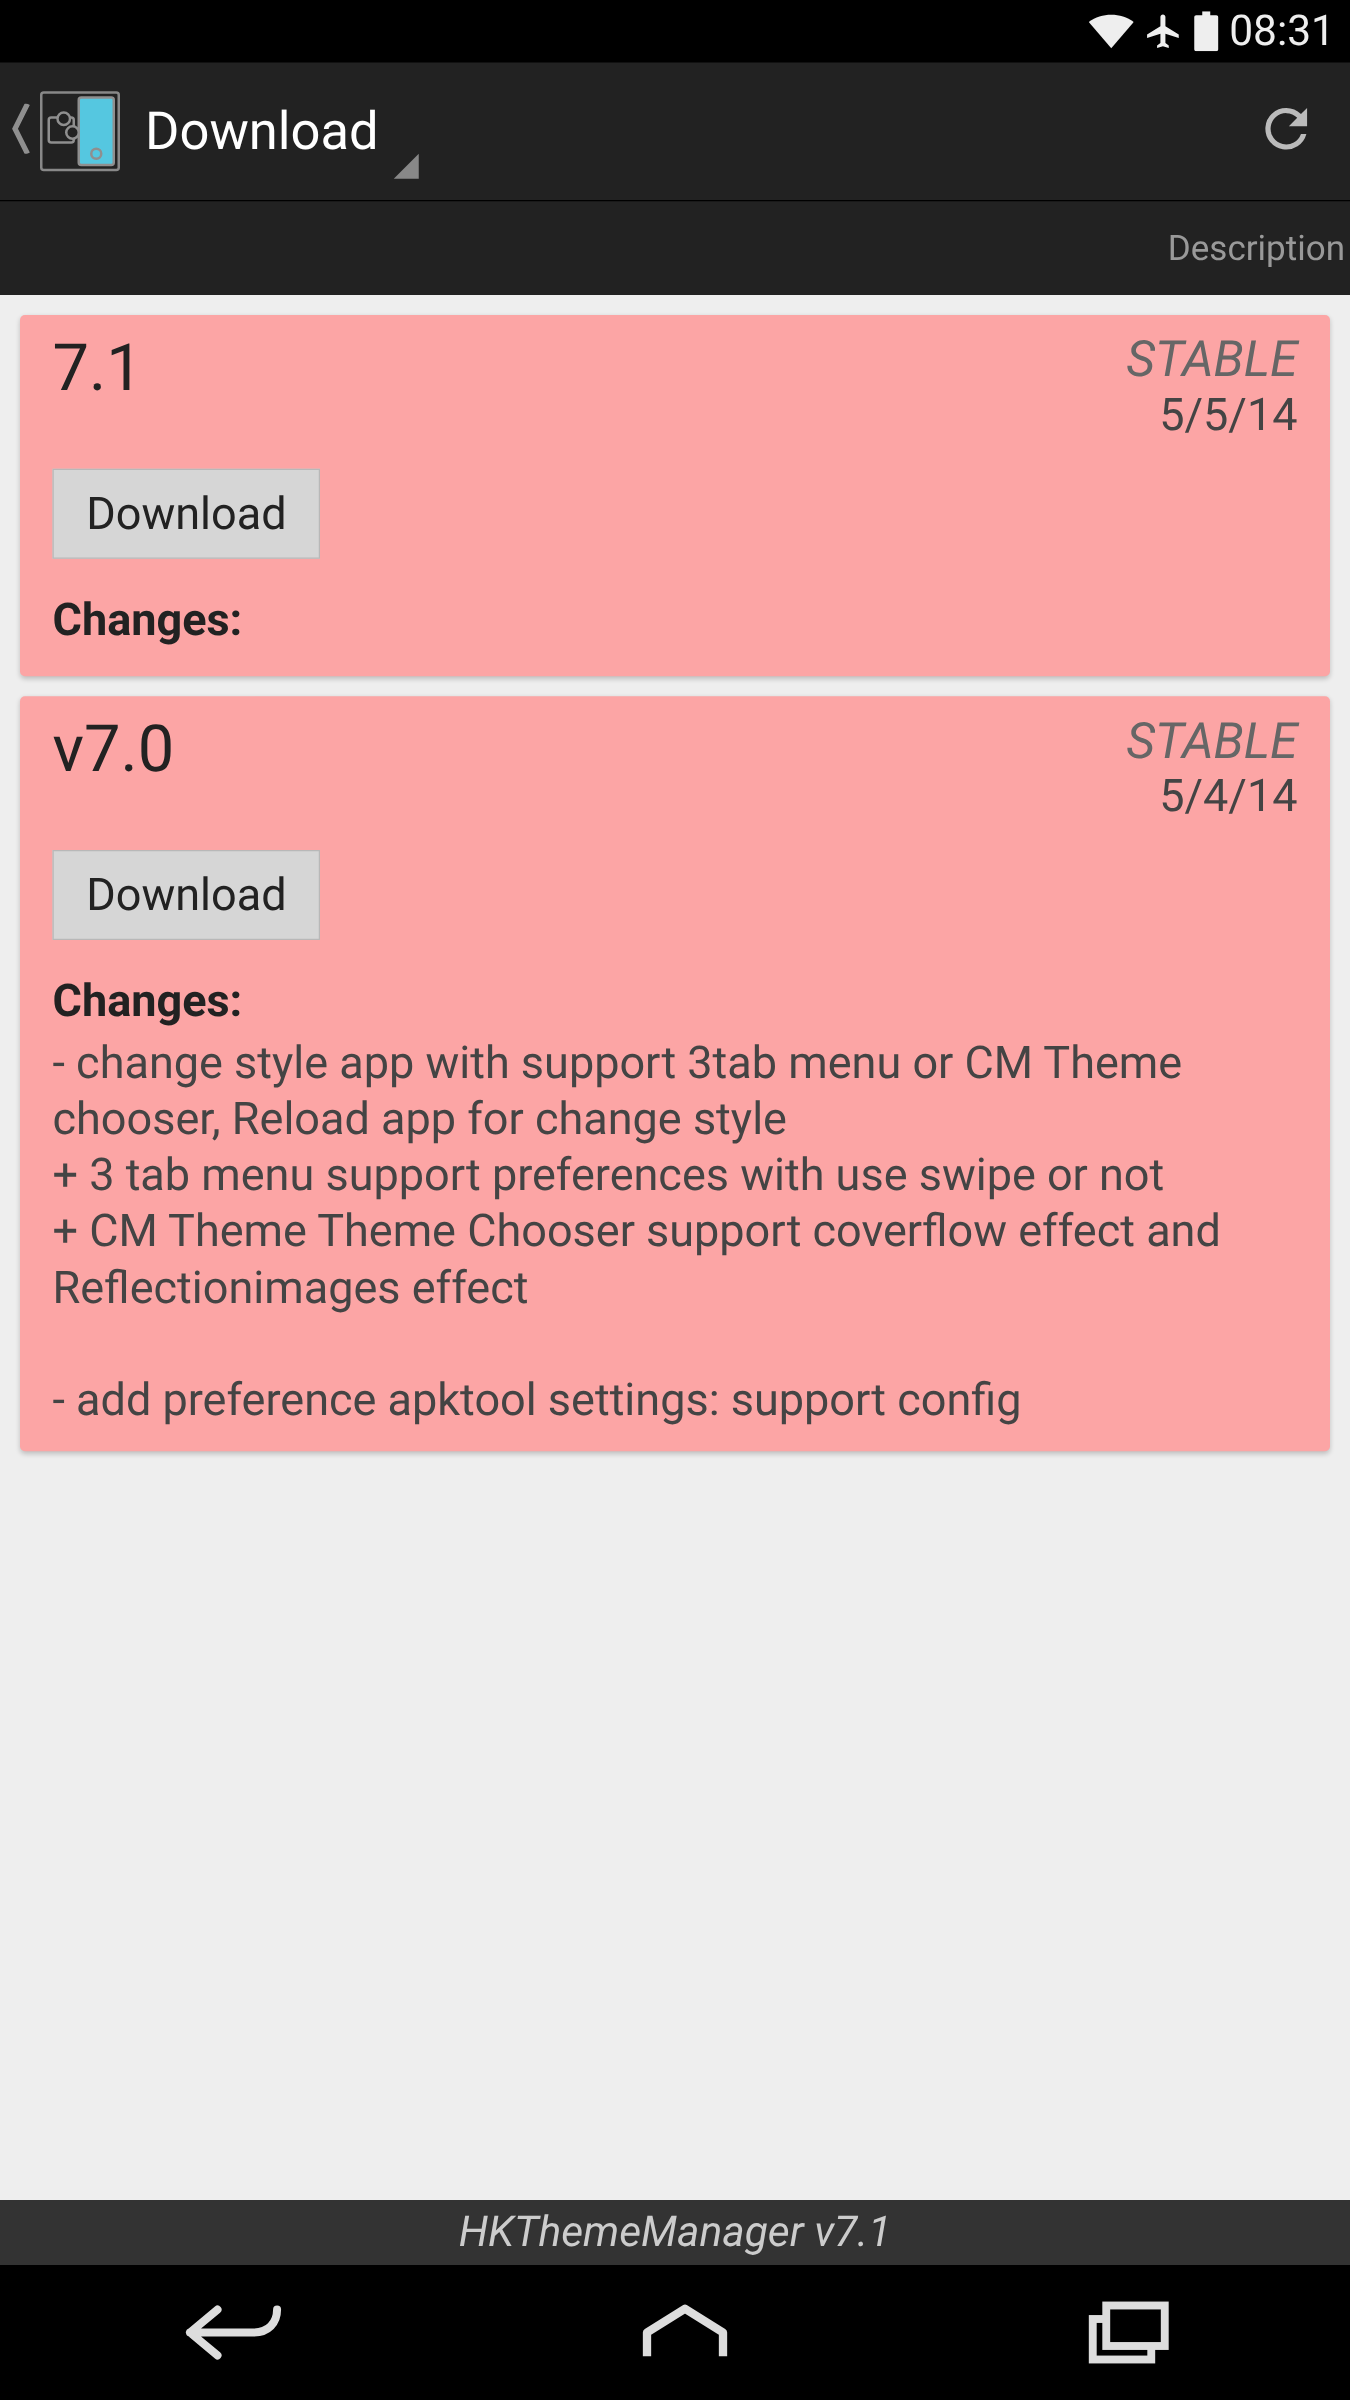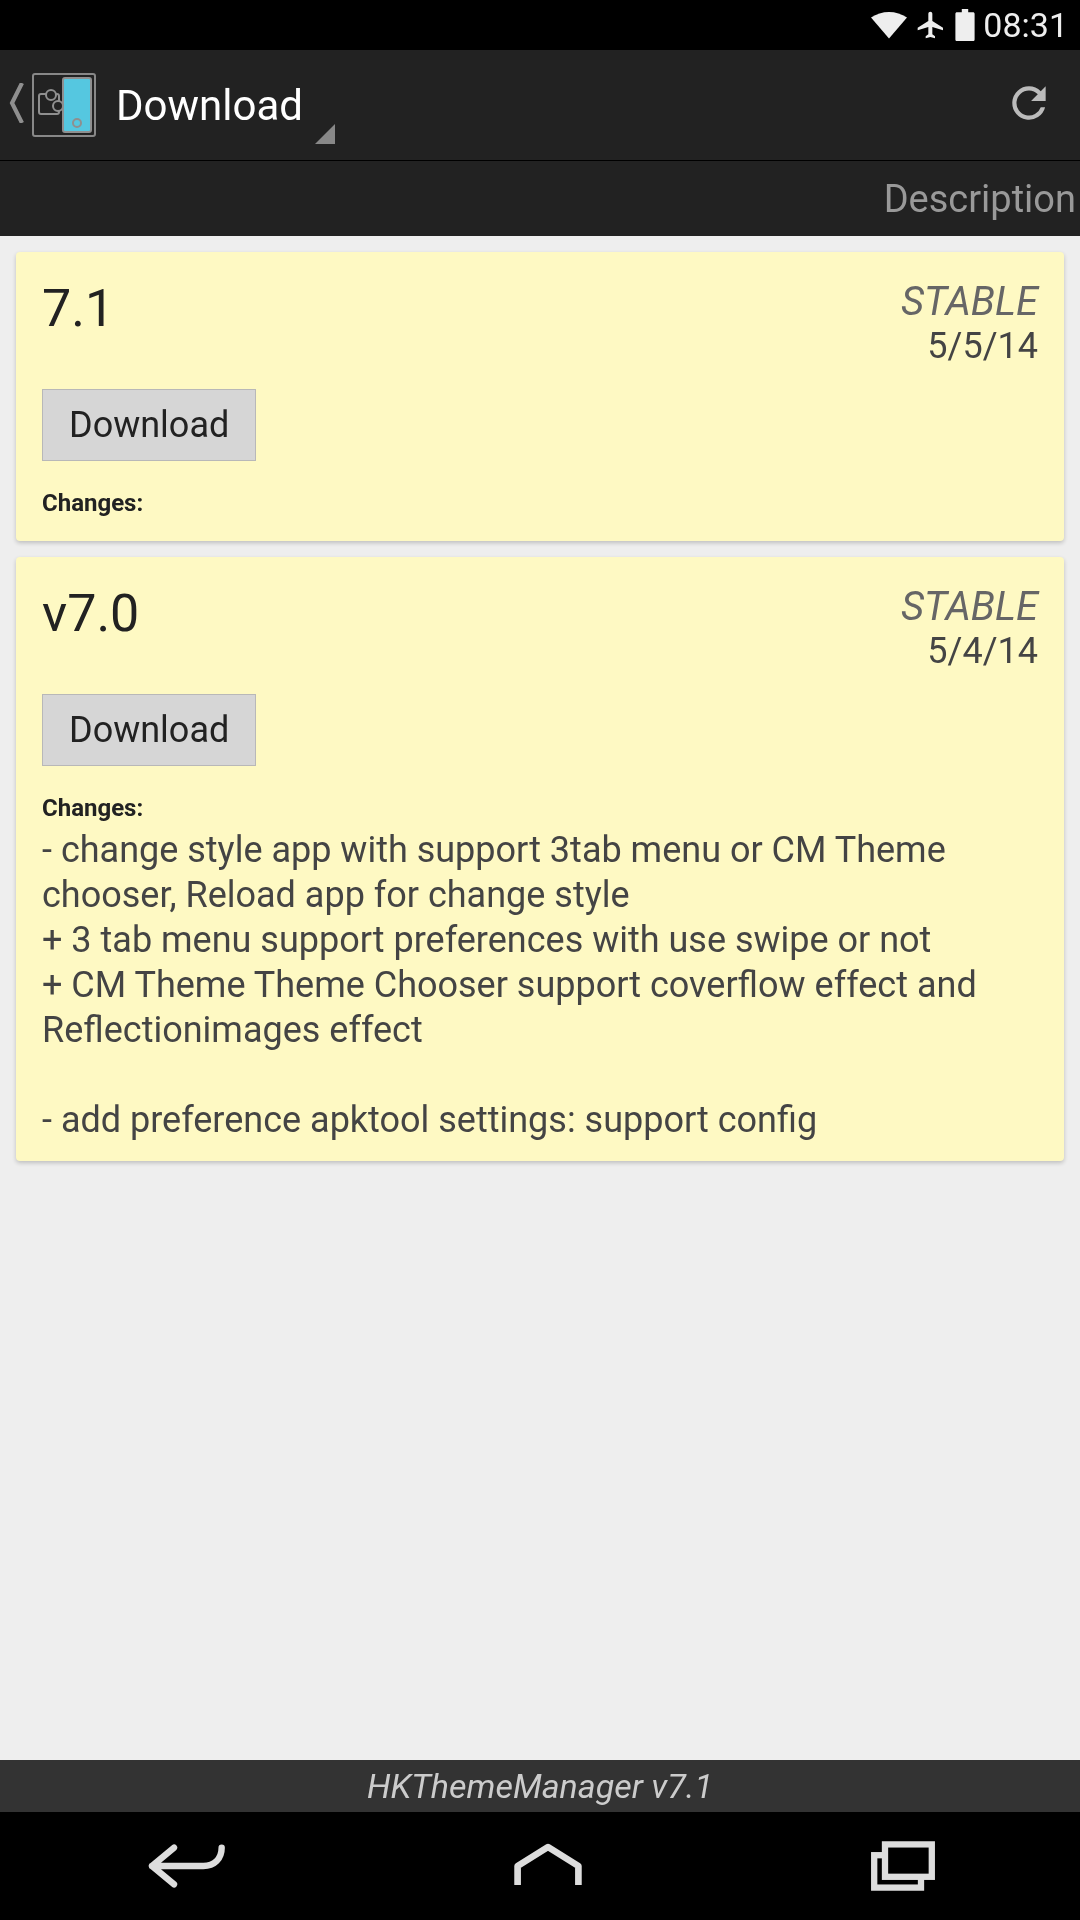--- a/index.html
+++ b/index.html
@@ -102,21 +102,21 @@
   
   .tabs {
     height: 76px;
     background: #222;
     display: flex;
     border-top: 1px solid #000;
   }
   .tab {
     flex: 1 1 auto;
     text-align: left;
-    font-size: 38px;
+    font-size: 28px;
     color: #999;
     display: flex;
     align-items: center;
     justify-content: center;
     position: relative;
   }
   .tab:first-child { justify-content: flex-start; padding-left: 4px; }
   .tab:last-child { justify-content: flex-end; padding-right: 4px; }
   .tab.active { color: #fff; }
   .tab.active .underline {
@@ -130,24 +130,24 @@
   }
 
   
   .content {
     height: 1524px;
     background: #eee;
     overflow: hidden;
   }
   .card {
     margin: 16px;
-    background: #fef9c3;
+    background: #fca5a5;
     border-radius: 4px;
     box-shadow: 0 2px 4px rgba(0,0,0,0.2);
-    padding: 26px 26px 18px 26px;
+    padding: 12px 26px 18px 26px;
   }
   .card-header {
     display: flex;
     justify-content: space-between;
     align-items: flex-start;
     margin-bottom: 22px;
   }
   .version-name {
     font-size: 52px;
     font-weight: 400;
@@ -166,21 +166,21 @@
   .dl-btn {
     display: inline-block;
     background: #d6d6d6;
     border: 1px solid #b8b8b8;
     padding: 14px 26px;
     font-size: 36px;
     color: #222;
     margin-bottom: 28px;
   }
   .changes-label {
-    font-size: 24px;
+    font-size: 36px;
     font-weight: bold;
     color: #222;
     margin-bottom: 6px;
   }
   .changes-body {
     font-size: 36px;
     color: #444;
     line-height: 1.25;
     white-space: pre-wrap;
     overflow: hidden;

